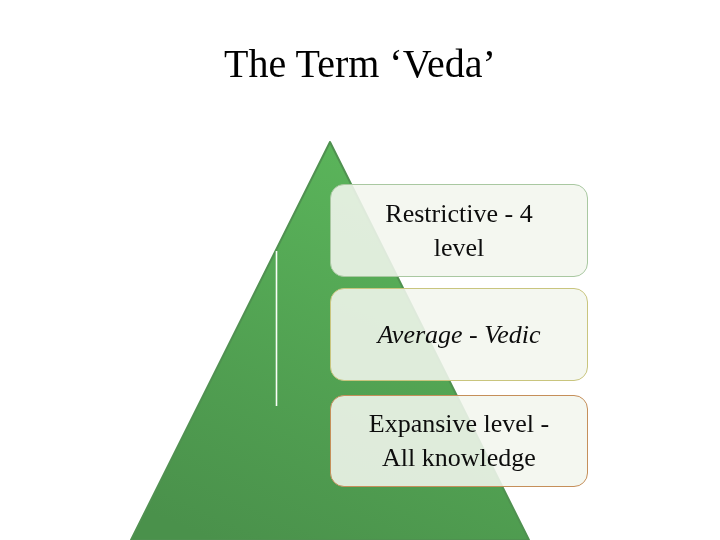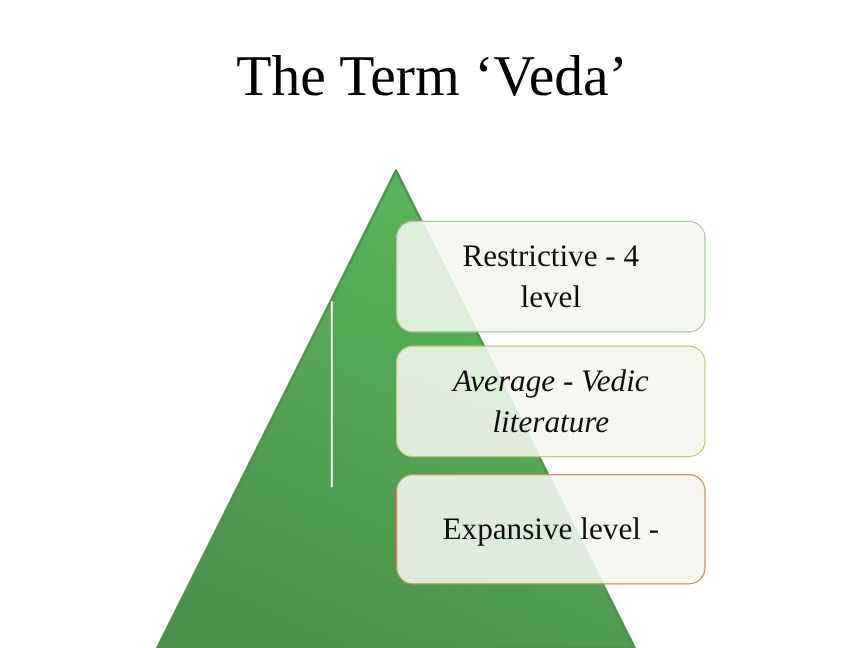--- a/index.html
+++ b/index.html
@@ -10,21 +10,21 @@
     background: #ffffff;
     overflow: hidden;
     font-family: "Liberation Serif", "DejaVu Serif", serif;
   }
   .slide-title {
     position: absolute;
     top: 36px;
     left: 0;
     right: 0;
     text-align: center;
-    font-size: 48px;
+    font-size: 40px;
     line-height: 56px;
     font-weight: normal;
     color: #000000;
     margin: 0;
   }
   .pyramid-svg {
     position: absolute;
     top: 0;
     left: 0;
     width: 720px;
@@ -69,20 +69,20 @@
     <line id="divider-line" x1="276.5" y1="251" x2="276.5" y2="406" stroke="#fafdf8" stroke-width="1.6"></line>
   </svg>
 
   <div class="level-box level-1" style="border-color: rgb(169, 200, 161); background: rgba(242, 246, 238, 0.88); color: rgb(13, 13, 13);">
     <span class="level-line">Restrictive - 4</span>
     <span class="level-line">level</span>
   </div>
 
   <div class="level-box level-2" style="border-color: rgb(201, 197, 126); background: rgba(242, 246, 238, 0.88); color: rgb(13, 13, 13);">
     <span class="level-line">Average - Vedic</span>
-    <span class="level-line">literature</span>
   </div>
 
   <div class="level-box level-3" style="border-color: rgb(197, 143, 90); background: rgba(242, 246, 238, 0.88); color: rgb(13, 13, 13);">
     <span class="level-line">Expansive level -</span>
+    <span class="level-line">All knowledge</span>
   </div>
 
 </div>
 
 </body></html>

